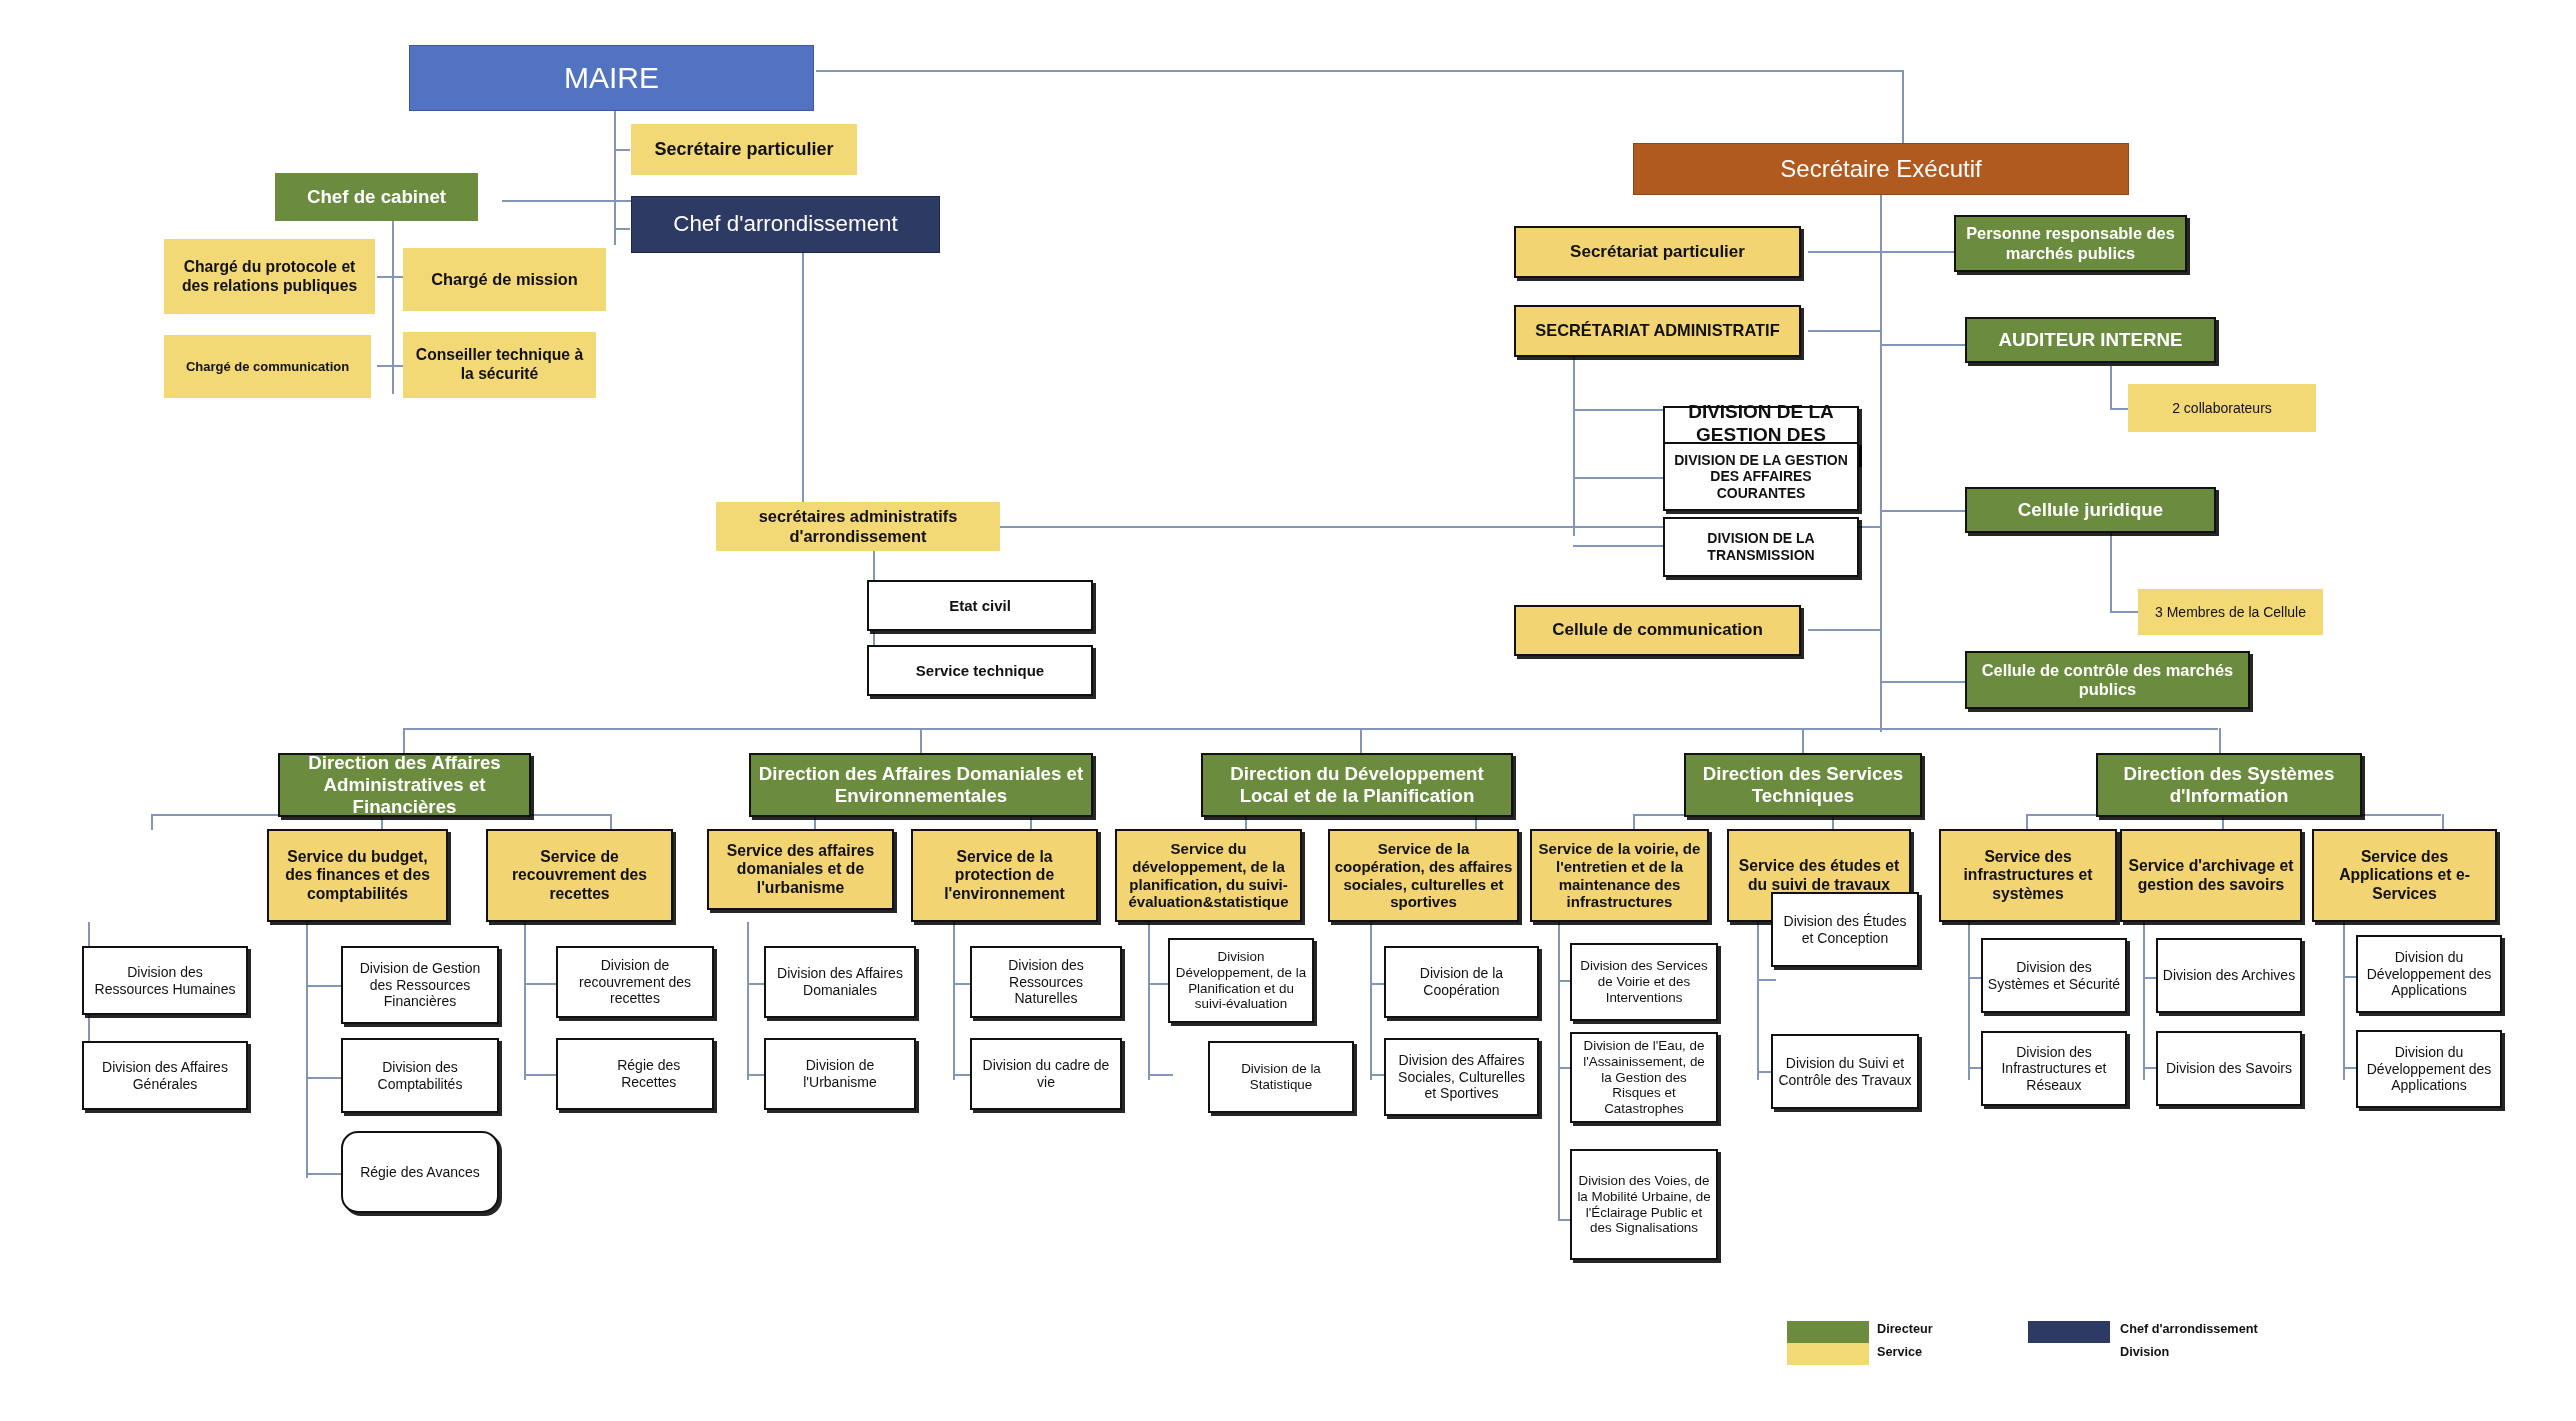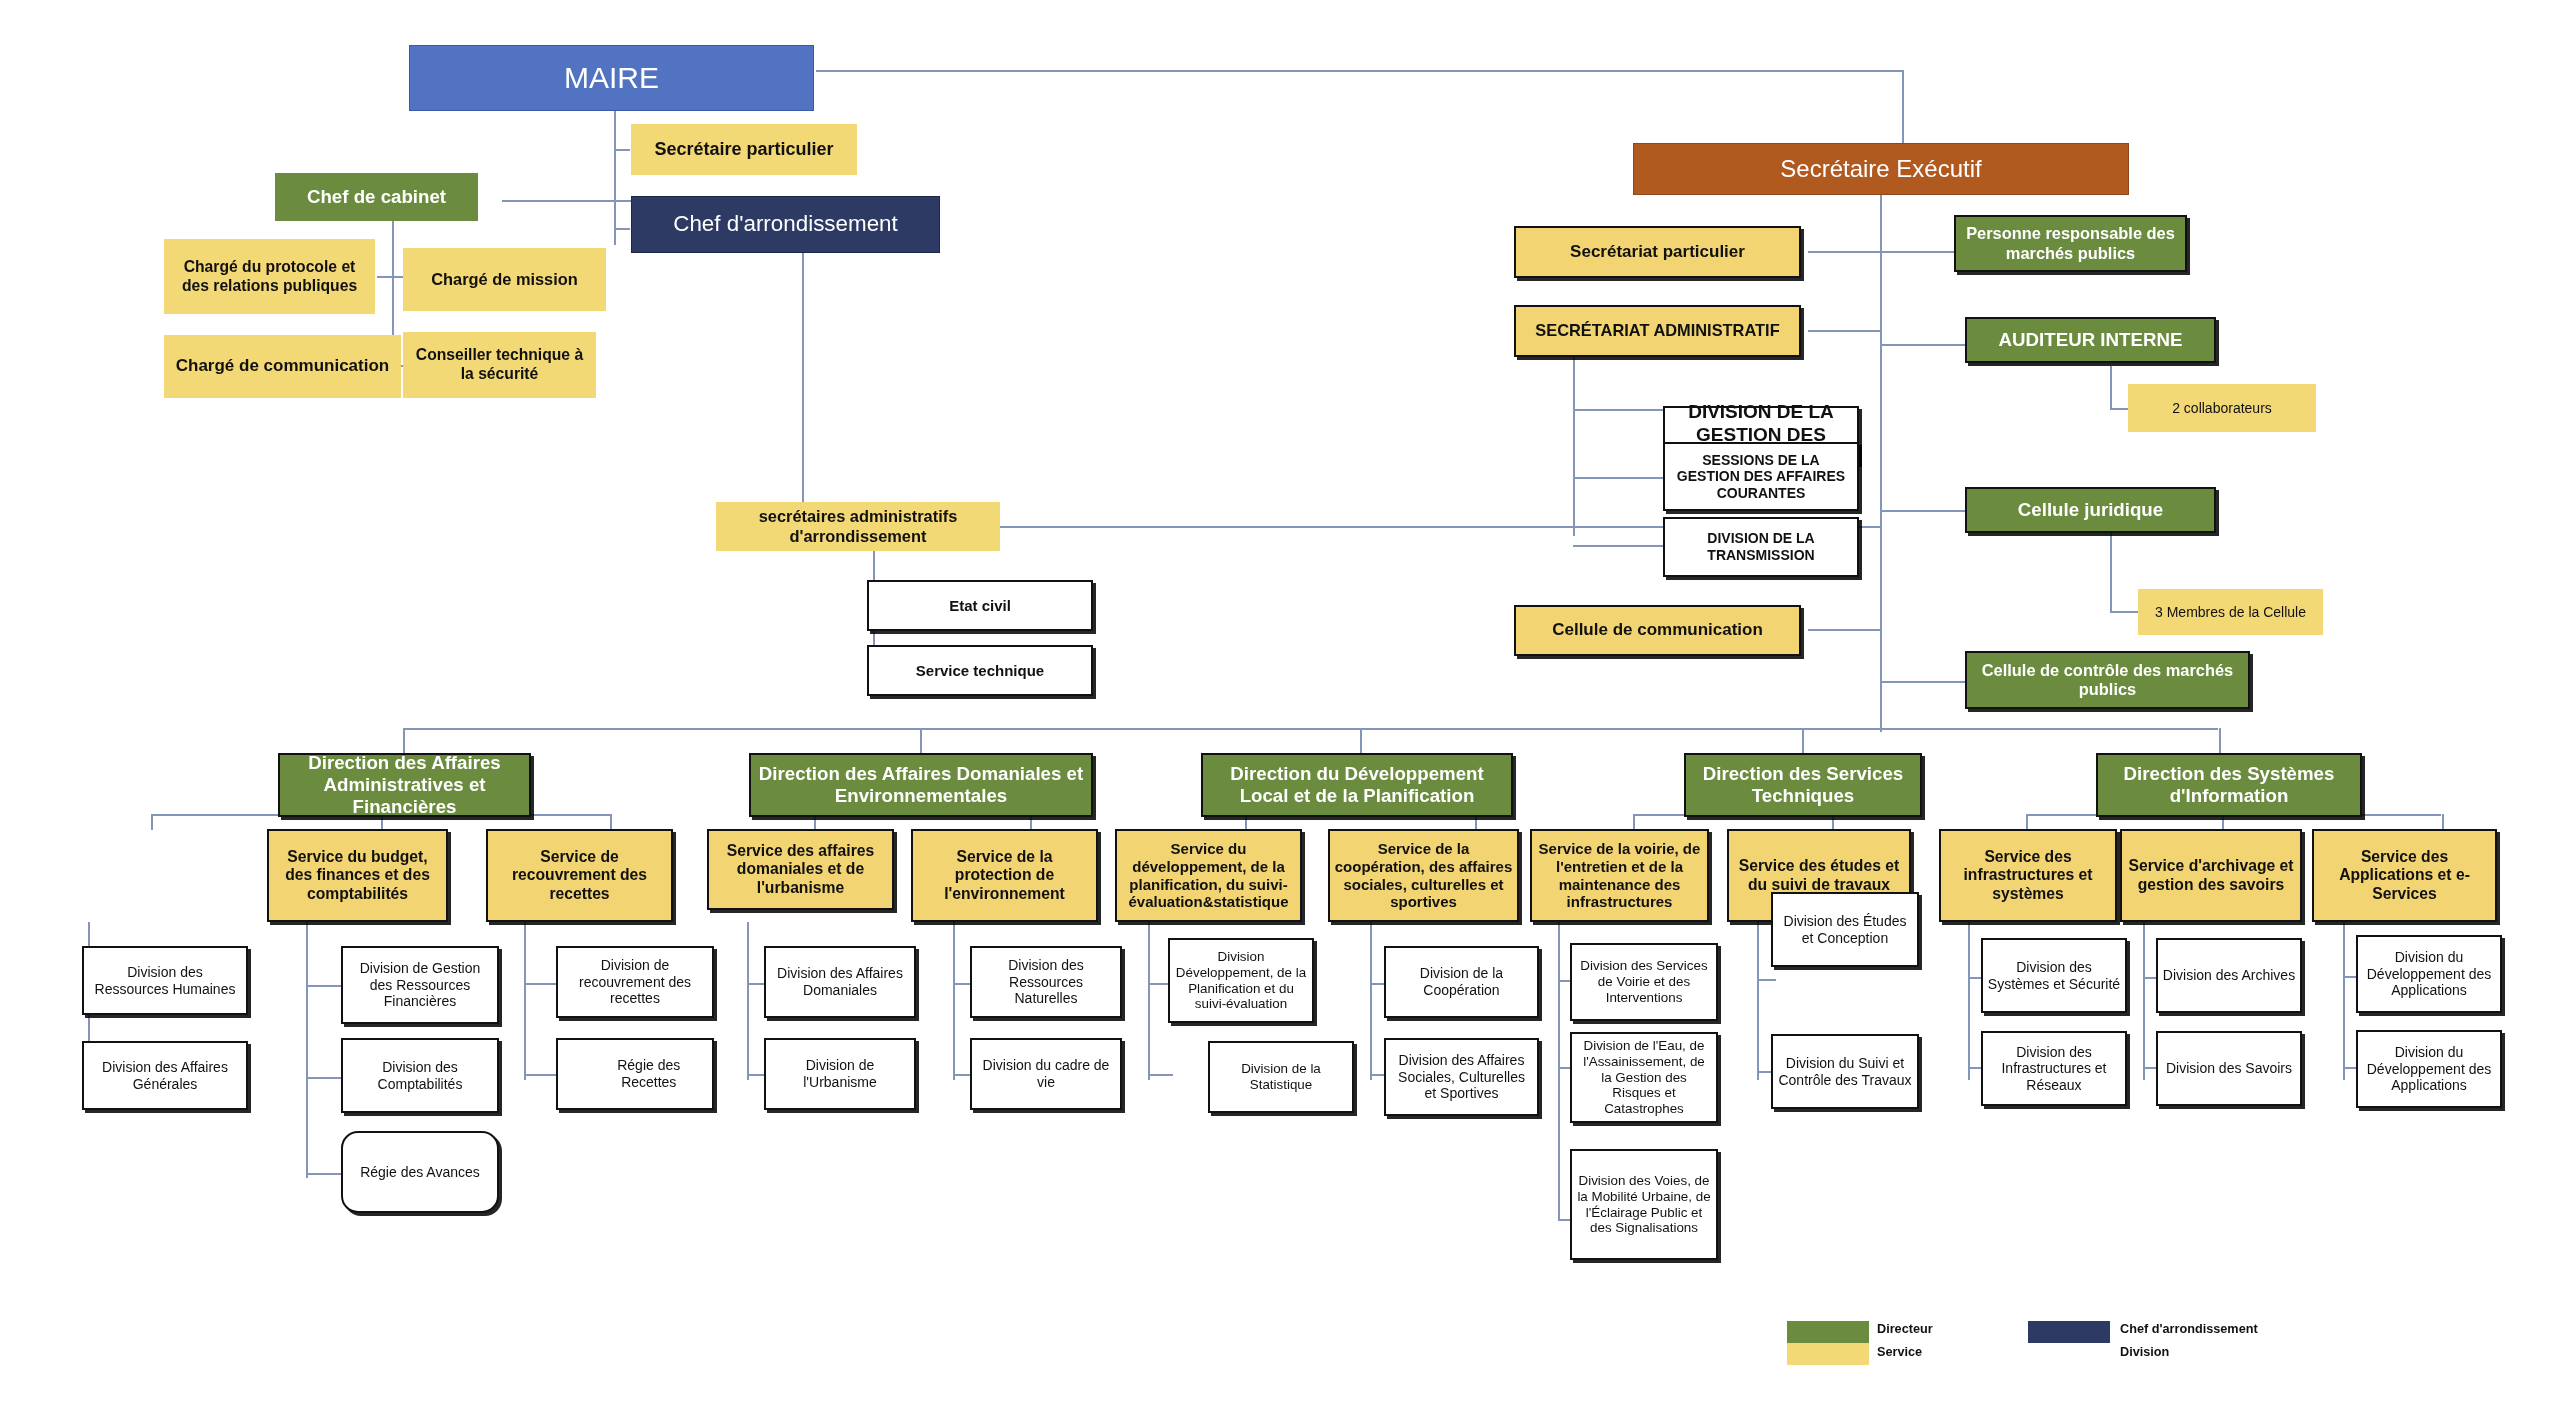--- a/index.html
+++ b/index.html
@@ -269,21 +269,21 @@
   </div>
 
   <div class="box b-yellow-plain" style="left:164px;top:239px;width:211px;height:75px;font-size:15.7px;">
     <span>Chargé du protocole et des relations publiques</span>
   </div>
 
   <div class="box b-yellow-plain" style="left:403px;top:248px;width:203px;height:63px;font-size:16.4px;">
     <span>Chargé de mission</span>
   </div>
 
-  <div class="box b-yellow-plain" style="left:164px;top:335px;width:237px;height:63px;font-size:17px;">
+  <div class="box b-yellow-plain" style="left:164px;top:335px;width:207px;height:63px;font-size:13px;">
     <span>Chargé de communication</span>
   </div>
 
   <div class="box b-yellow-plain" style="left:403px;top:332px;width:193px;height:66px;font-size:15.7px;">
     <span>Conseiller technique à la sécurité</span>
   </div>
 
   <div class="box b-yellow-plain" style="left:716px;top:502px;width:284px;height:49px;font-size:16.4px;">
     <span>secrétaires administratifs d'arrondissement</span>
   </div>
@@ -306,21 +306,21 @@
 
   <div class="box b-yellow" style="left:1514px;top:305px;width:287px;height:52px;font-size:16.4px;">
     <span>SECRÉTARIAT  ADMINISTRATIF</span>
   </div>
 
   <div class="box b-white-small" style="left:1663px;top:378px;width:196px;height:58px;font-size:19px;margin-top:28px;">
     <span>DIVISION DE LA GESTION DES SESSIONS</span>
   </div>
 
   <div class="box b-white-small" style="left:1663px;top:442px;width:196px;height:69px;font-size:14px;">
-    <span>SESSIONS DE LA GESTION DES AFFAIRES COURANTES</span>
+    <span>DIVISION DE LA GESTION DES AFFAIRES COURANTES</span>
   </div>
 
   <div class="box b-white-small" style="left:1663px;top:517px;width:196px;height:60px;font-size:14px;">
     <span>DIVISION DE LA TRANSMISSION</span>
   </div>
 
   <div class="box b-yellow" style="left:1514px;top:605px;width:287px;height:51px;">
     <span>Cellule de communication</span>
   </div>
 

